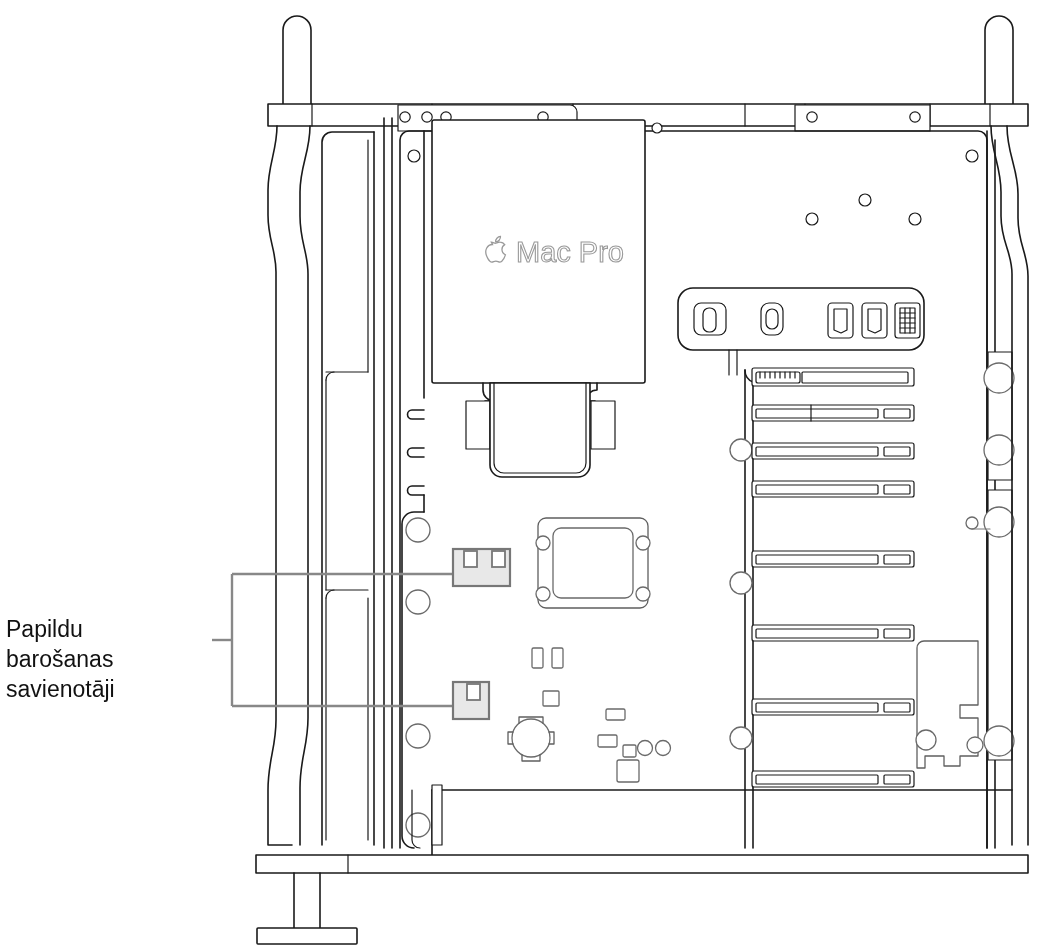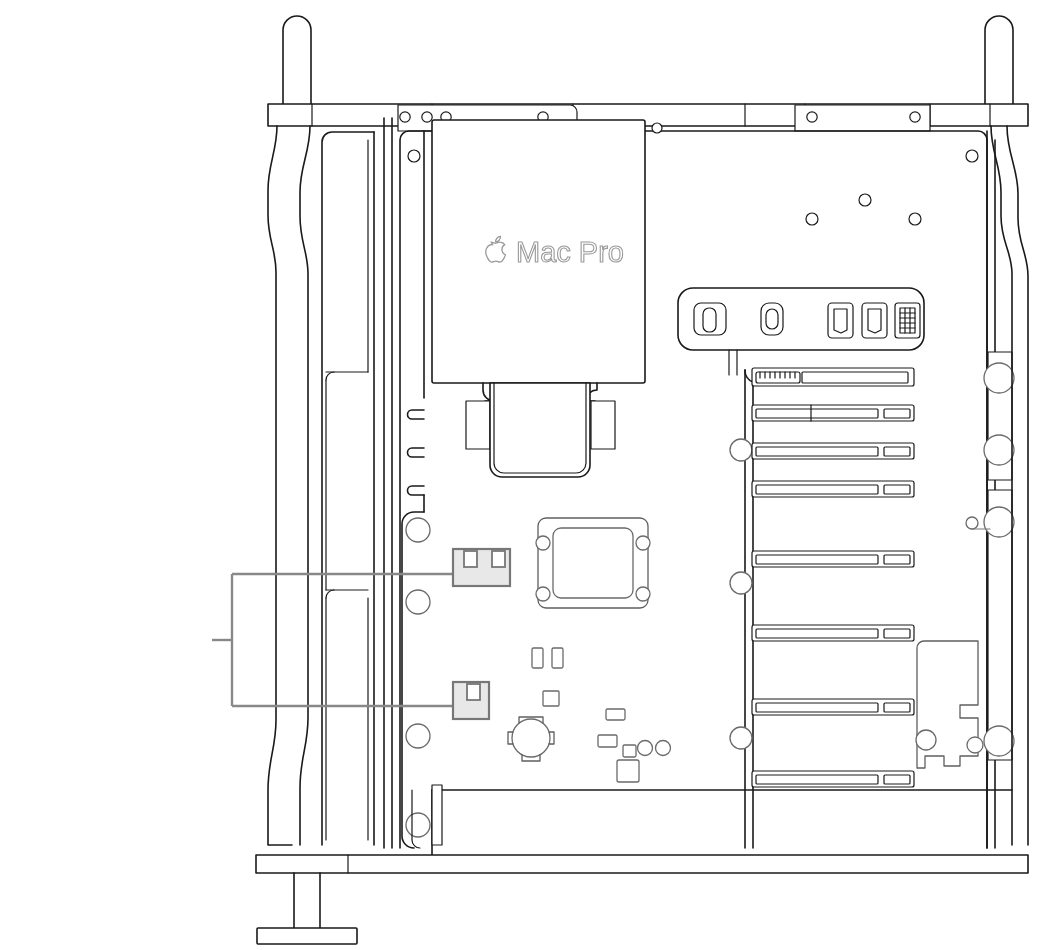--- a/index.html
+++ b/index.html
@@ -390,14 +390,17 @@
       </g>
 
       <g>
         <rect class="hl" x="453" y="682" width="36" height="37"></rect>
         <rect class="hlin" x="467" y="684" width="13" height="16"></rect>
       </g>
     </g>
 
   </svg>
 
+  <div class="callout-text">Papildu
+barošanas
+savienotāji</div>
 
 </div>
 
 </body></html>

